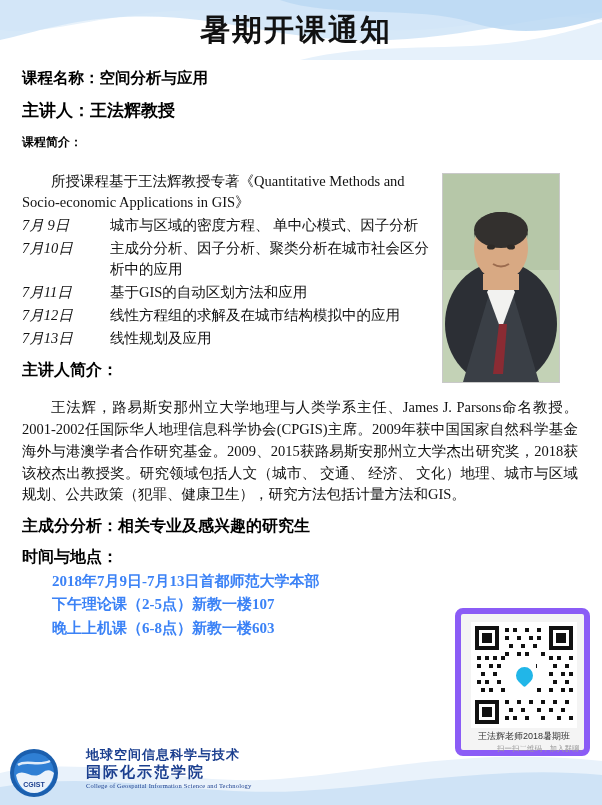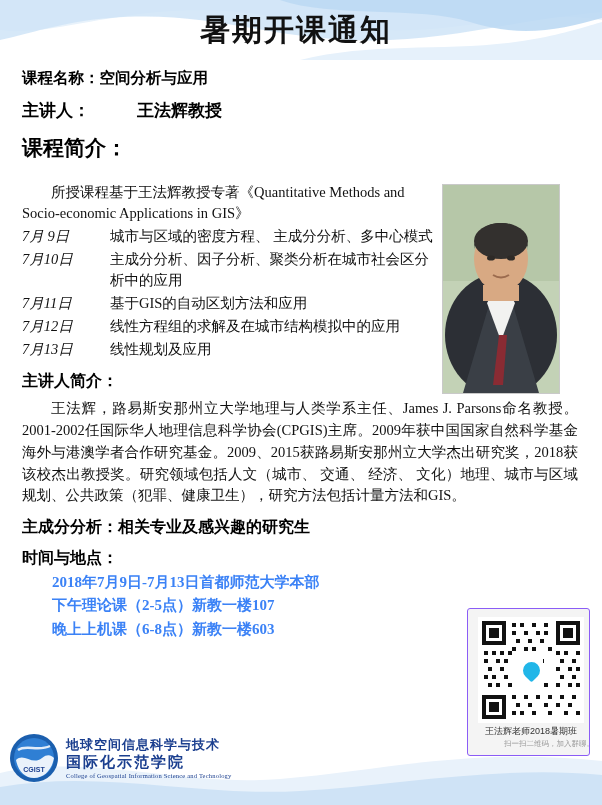--- a/index.html
+++ b/index.html
@@ -51,23 +51,23 @@
     width: 560px;
   }
 
   
   .course-name { margin-top: 6px; font-size: 15.5px; }
   .course-name .lbl { font-weight: bold; }
   .course-name .val { font-weight: bold; }
 
   .lecturer { margin-top: 10px; font-size: 17px; }
   .lecturer .lbl { font-weight: bold; }
-  .lecturer .val { font-weight: bold; margin-left: 47px; }
-
-  .intro-head { margin-top: 12px; font-size: 21px; font-weight: bold; }
+  .lecturer .val { font-weight: bold; }
+
+  .intro-head { margin-top: 12px; font-size: 12px; font-weight: bold; }
 
   .intro-wrap { position: relative; margin-top: 20px; }
 
   .portrait {
     position: absolute;
     right: 22px;
     top: 2px;
     width: 118px;
     height: 210px;
     border: 1px solid #c9c9c9;
@@ -97,21 +97,21 @@
     color: #111;
     vertical-align: top;
     padding: 1px 0;
   }
   .sched td.date { width: 78px; white-space: nowrap; font-style: italic; }
   .sched td.desc { padding-left: 10px; }
 
   
   .bio-head { margin-top: 10px; font-size: 16px; font-weight: bold; }
   .bio-text {
-    margin-top: 6px;
+    margin-top: 16px;
     width: 556px;
     font-size: 14.5px;
     line-height: 1.5;
     color: #111;
     text-align: justify;
   }
   .bio-text .indent { text-indent: 2em; display: block; }
 
   .audience { margin-top: 10px; font-size: 16px; font-weight: bold; }
   .audience .val { font-weight: bold; }
@@ -136,25 +136,25 @@
     font-weight: bold;
     font-size: 15px;
     line-height: 1.45;
   }
 
   
   .qrcard {
     position: absolute;
     right: 12px;
     top: 608px;
-    width: 123px;
+    width: 135px;
     height: 148px;
     background: #f4f4f4;
-    border: 1px solid #8b5cf6;
-    border-radius: 3px;
+    border: 6px solid #8b5cf6;
+    border-radius: 8px;
   }
   .qrbox {
     position: absolute;
     left: 10px; top: 8px;
     width: 106px; height: 106px;
     background: #ffffff;
   }
   .qr-center {
     position: absolute;
     left: 50%; top: 50%;
@@ -190,24 +190,25 @@
   }
 
   
   .bottomband {
     position: absolute;
     left: 0; bottom: 0;
     width: 602px; height: 62px;
   }
   .logo-area {
     position: absolute;
-    left: 8px; bottom: 20px;
+    left: 8px; bottom: 4px;
     display: flex;
-    align-items: center;
+    align-items: flex-start;
     height: 54px;
+    gap: 20px;
   }
   .logo-mark {
     width: 52px; height: 52px;
     position: relative;
     margin-right: 6px;
   }
   .logo-text {
     color: #1b3f8f;
     font-family: "DejaVu Serif", serif;
   }
@@ -264,21 +265,21 @@
       </div>
 
       <div class="intro-text">
         <span class="indent">所授课程基于王法辉教授专著《Quantitative Methods and Socio-economic Applications in GIS》</span>
       </div>
 
       <table class="sched">
         <tbody>
           <tr>
             <td class="date">7月 9日</td>
-            <td class="desc">城市与区域的密度方程、 主成分分析、多中心模式</td>
+            <td class="desc">城市与区域的密度方程、 单中心模式、因子分析</td>
           </tr>
           <tr>
             <td class="date">7月10日</td>
             <td class="desc">主成分分析、因子分析、聚类分析在城市社会区分析中的应用</td>
           </tr>
           <tr>
             <td class="date">7月11日</td>
             <td class="desc">基于GIS的自动区划方法和应用</td>
           </tr>
           <tr>

